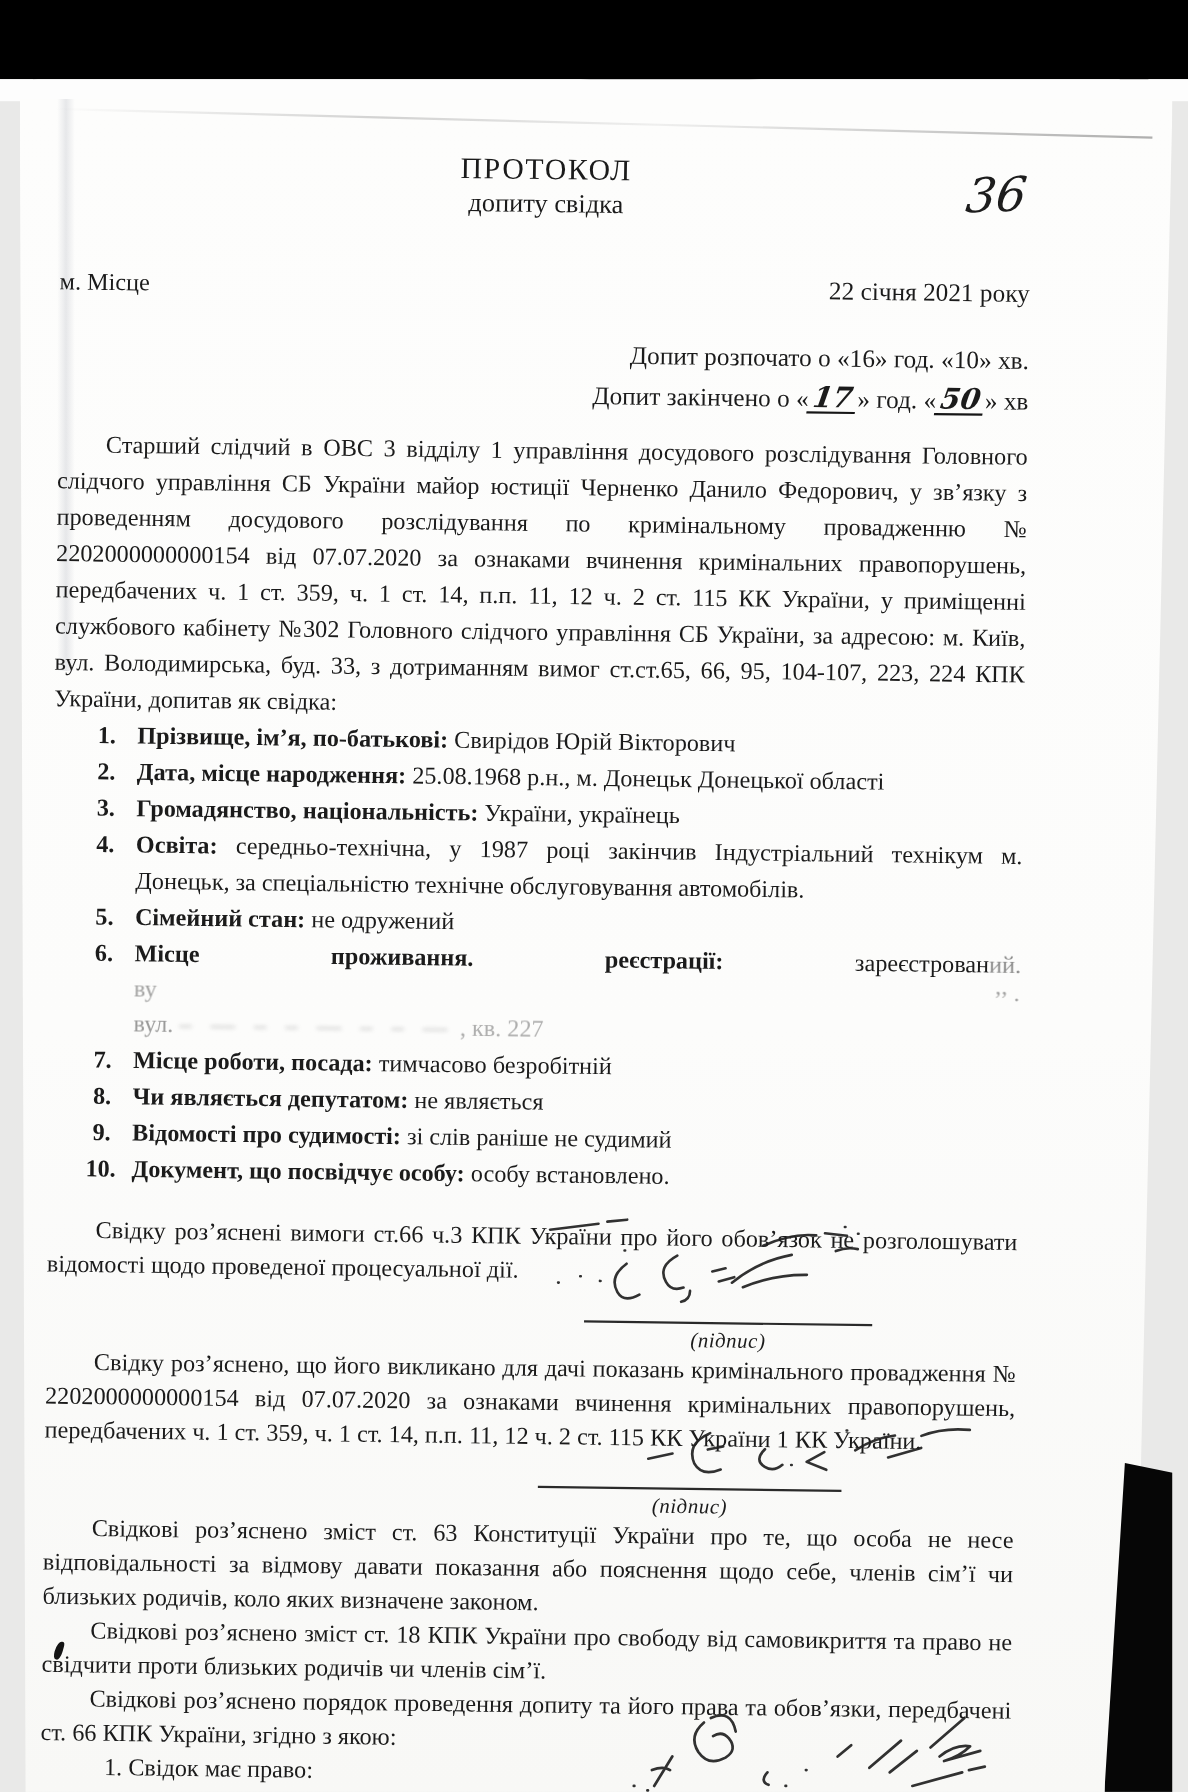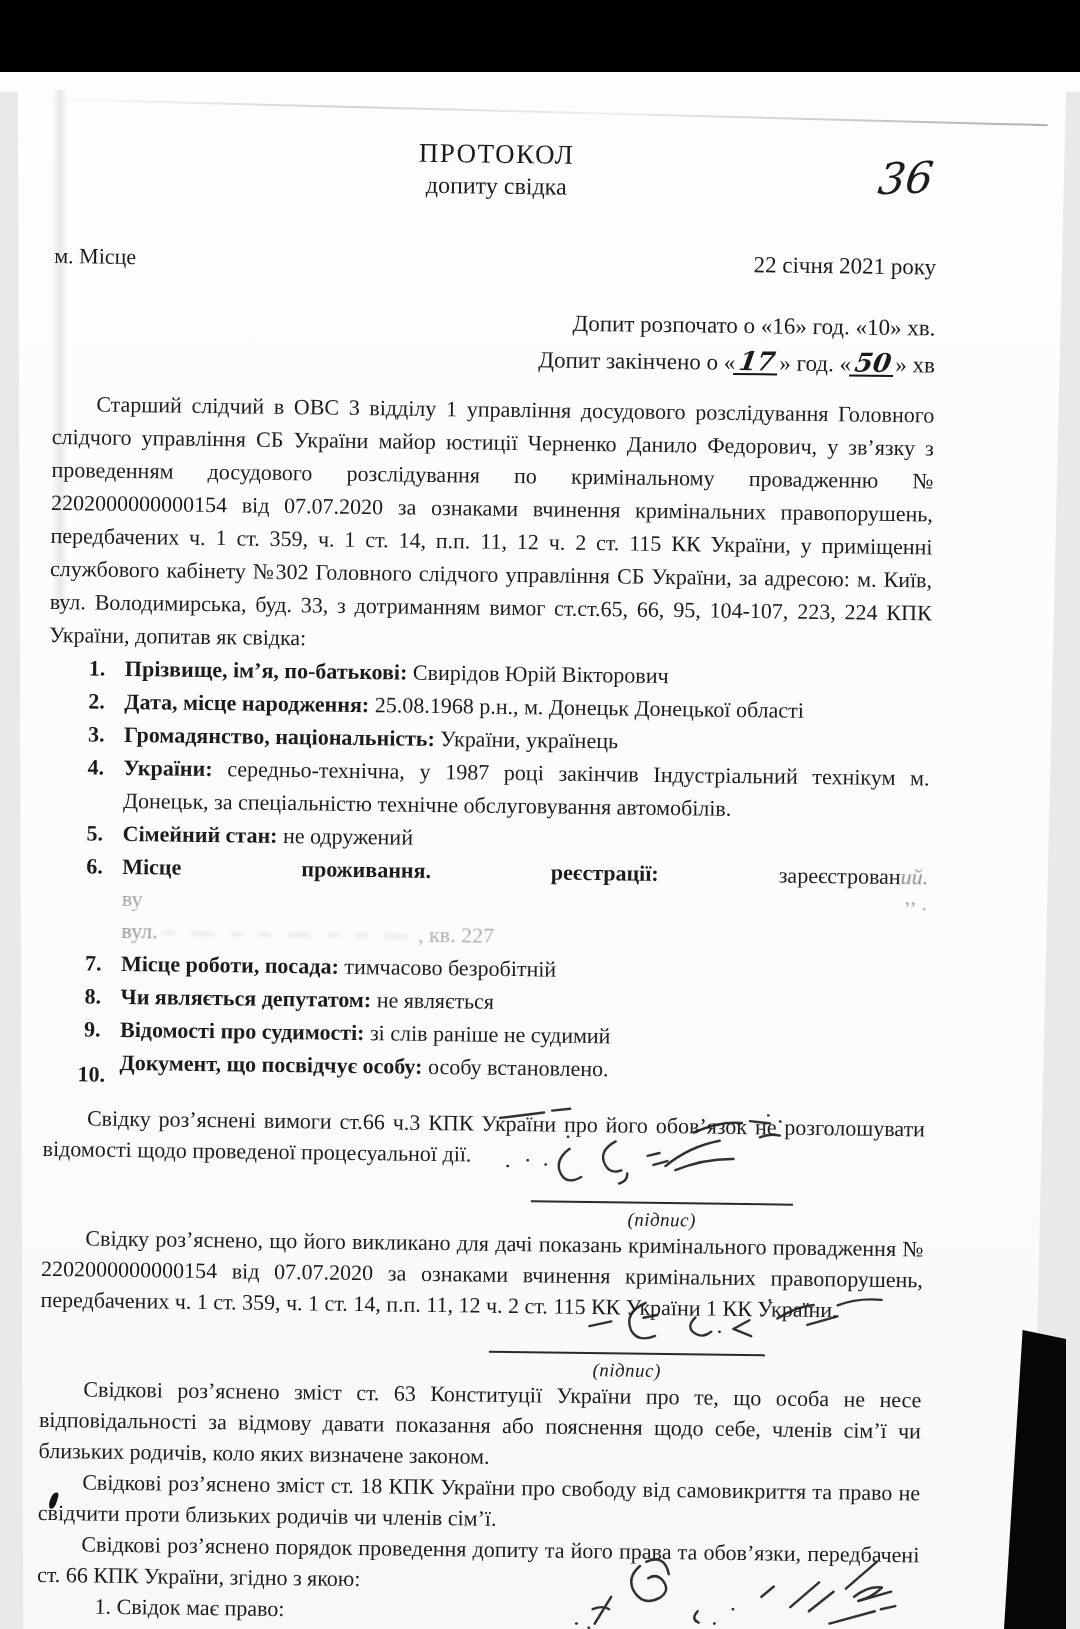--- a/index.html
+++ b/index.html
@@ -42,28 +42,28 @@
   .times{margin-top:26px;text-align:right;font-size:23px;line-height:37px;}
   .hw{font-family:"DejaVu Serif",serif;font-style:italic;font-weight:700;font-size:26px;
     display:inline-block;transform:skewX(-8deg);border-bottom:2.5px solid #161616;
     padding:0 4px;line-height:24px;}
   .para{margin:0;text-align:justify;text-indent:44px;}
   .intro{margin-top:15px;line-height:33px;}
   .clar{line-height:31px;}
   .list{margin-top:0;}
   .item{position:relative;padding-left:76px;text-align:justify;line-height:33px;}
   .item .num{position:absolute;left:40px;font-weight:700;}
-  .item .num.wide{left:34px;margin-top:12px;}
+  .item .num.wide{left:34px;}
   .item .label{font-weight:700;}
   .force-justify{text-align-last:justify;}
   .addr-faint{display:flex;justify-content:space-between;opacity:.4;filter:blur(.6px);line-height:31px;}
   .addr-line{opacity:.55;filter:blur(.5px);color:#6f6f6f;line-height:33px;}
   .addr-line .addr-prefix{color:#4a4a4a;}
   .addr-line .addr-blur{filter:blur(2px);letter-spacing:6px;}
-  .fade-tail{opacity:.5;filter:blur(.7px);font-style:italic;}
+  .fade-tail{opacity:.5;filter:blur(.7px);}
   
   .sigblock{position:relative;margin-top:10px;height:48px;}
   .sigblock .scribble{position:absolute;left:-34px;bottom:22px;overflow:visible;}
   .sigline{position:absolute;left:0;right:0;bottom:26px;border-top:2.5px solid #2a2a2a;}
   .sigcaption{position:absolute;left:0;right:0;bottom:-2px;text-align:center;
     font-style:italic;font-size:19px;line-height:24px;letter-spacing:.5px;}
   .sig1{margin-left:489px;width:262px;}
   .sig2{margin-left:449px;width:276px;}
   .sig3{position:absolute;left:552px;top:1438px;width:350px;height:115px;}
   svg.strokes path{fill:none;stroke:#202020;stroke-width:2.4;stroke-linecap:round;stroke-linejoin:round;opacity:.92;}
@@ -115,21 +115,21 @@
         <span class="label">Дата, місце народження:</span>
         <span class="val">25.08.1968 р.н., м. Донецьк Донецької області</span>
       </div>
       <div class="item">
         <span class="num">3.</span>
         <span class="label">Громадянство, національність:</span>
         <span class="val">України, українець</span>
       </div>
       <div class="item">
         <span class="num">4.</span>
-        <span class="label">України:</span>
+        <span class="label">Освіта:</span>
         <span class="val">середньо-технічна, у 1987 році закінчив Індустріальний технікум м. Донецьк, за спеціальністю технічне обслуговування автомобілів.</span>
       </div>
       <div class="item">
         <span class="num">5.</span>
         <span class="label">Сімейний стан:</span>
         <span class="val">не одружений</span>
       </div>
       <div class="item force-justify">
         <span class="num">6.</span>
         <span class="label">Місце проживання. реєстрації:</span>

